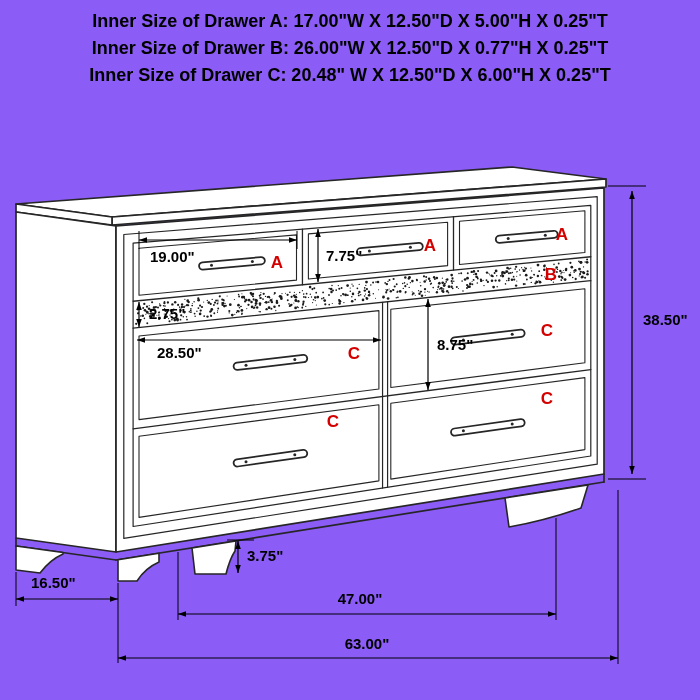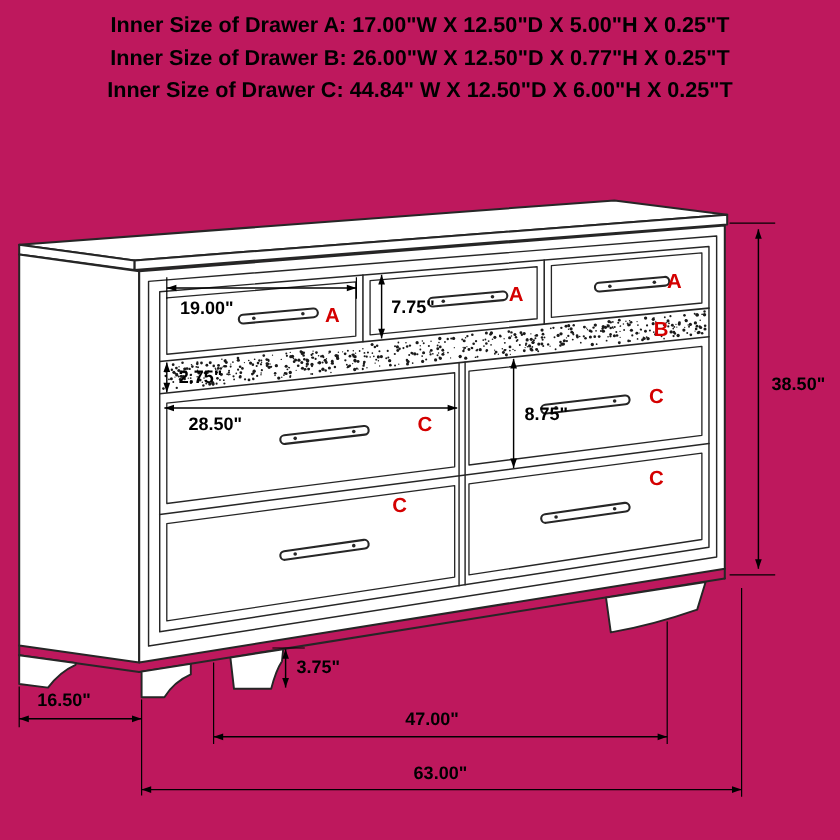--- a/index.html
+++ b/index.html
@@ -1,33 +1,33 @@
 <!DOCTYPE html>
 <html><head>
 <meta charset="utf-8">
 <style>
   html,body{margin:0;padding:0;background:#fff;}
   body{width:700px;height:700px;font-family:"Liberation Sans",sans-serif;}
-  .page{position:relative;width:700px;height:700px;overflow:hidden;background:#be185d;}
+  .page{position:relative;width:700px;height:700px;overflow:hidden;background:#8b5cf6;}
   .header{position:absolute;top:8px;left:0;width:700px;text-align:center;z-index:2;}
   .header div{font-weight:bold;font-size:18px;line-height:27px;color:#000;white-space:nowrap;}
   svg{position:absolute;top:0;left:0;}
   .dim-label{font-family:"Liberation Sans",sans-serif;font-weight:bold;font-size:15px;fill:#000;}
   .dim-label.mid{text-anchor:middle;}
   .drawer-letter{font-family:"Liberation Sans",sans-serif;font-weight:bold;font-size:17px;fill:#d40000;text-anchor:middle;}
 </style>
 </head>
 <body>
 
 <div class="page">
 
   <div class="header">
     <div>Inner Size of Drawer A: 17.00"W X 12.50"D X 5.00"H X 0.25"T</div>
     <div>Inner Size of Drawer B: 26.00"W X 12.50"D X 0.77"H X 0.25"T</div>
-    <div>Inner Size of Drawer C: 44.84" W X 12.50"D X 6.00"H X 0.25"T</div>
+    <div>Inner Size of Drawer C: 20.48" W X 12.50"D X 6.00"H X 0.25"T</div>
   </div>
 
   <svg id="diagram" width="700" height="700" viewBox="0 0 700 700">
     <g id="structure">
         <polygon points="16.0,204.0 112.0,217.0 606.0,179.0 512.0,167.0" fill="#fff" stroke="#262626" stroke-width="1.7" stroke-linejoin="round"></polygon>
         <polygon points="112.0,217.0 606.0,179.0 606.0,187.0 112.0,225.0" fill="#fff" stroke="#262626" stroke-width="1.7" stroke-linejoin="round"></polygon>
         <polygon points="16.0,204.0 112.0,217.0 112.0,225.0 16.0,212.0" fill="#fff" stroke="#262626" stroke-width="1.7" stroke-linejoin="round"></polygon>
         <polygon points="16.0,212.0 116.0,226.0 116.0,552.0 16.0,538.0" fill="#fff" stroke="#262626" stroke-width="1.7" stroke-linejoin="round"></polygon>
         <polygon points="116.0,226.0 604.0,188.0 604.0,474.0 116.0,552.0" fill="#fff" stroke="#262626" stroke-width="1.7" stroke-linejoin="round"></polygon>
         <polygon points="123.8,234.5 597.2,196.6 597.2,464.2 123.8,538.4" fill="none" stroke="#262626" stroke-width="1.2" stroke-linejoin="round"></polygon>

